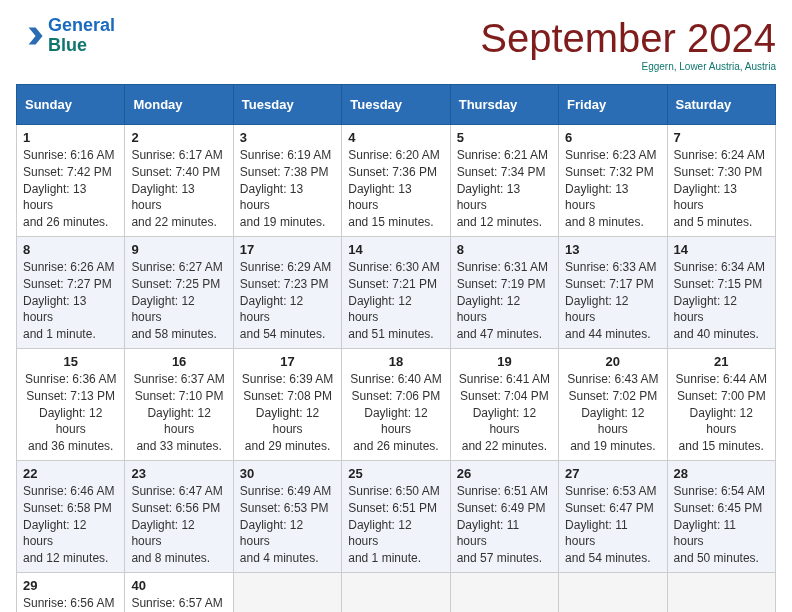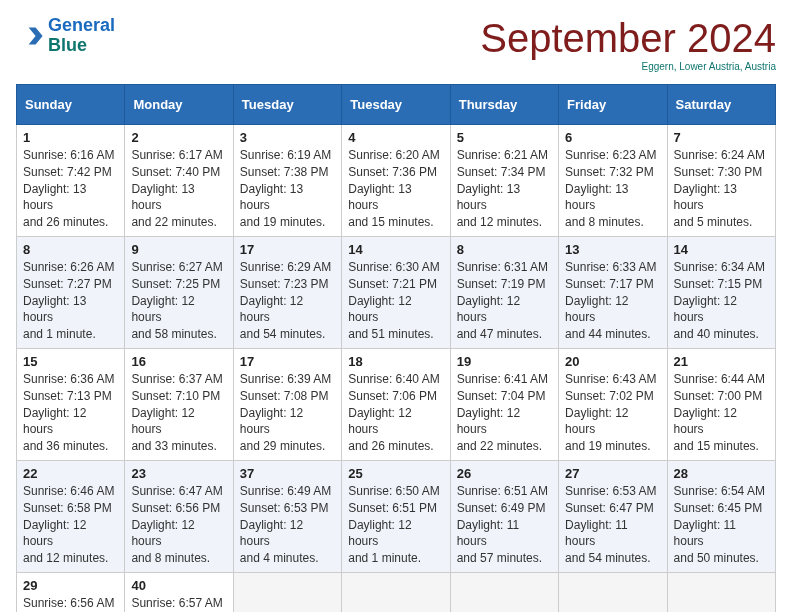--- a/index.html
+++ b/index.html
@@ -71,21 +71,21 @@
     }
     .calendar tr:nth-child(even) td {
       background: #f0f4fa;
     }
     .calendar tr:nth-child(odd) td {
       background: #fff;
     }
     
     .row-1 td { background: #fff; }
     .row-2 td { background: #e8eef7; }
-    .row-3 td { background: #fff; }
+    .row-3 td { background: #fff; text-align: center; }
     .row-4 td { background: #e8eef7; }
     .row-5 td { background: #fff; }
     .day-num {
       font-size: 13px;
       font-weight: bold;
       color: #222;
       display: block;
       margin-bottom: 2px;
     }
     .day-info {
@@ -152,21 +152,21 @@
         <td><span class="day-num">16</span><span class="day-info">Sunrise: 6:37 AM<br>Sunset: 7:10 PM<br>Daylight: 12 hours<br>and 33 minutes.</span></td>
         <td><span class="day-num">17</span><span class="day-info">Sunrise: 6:39 AM<br>Sunset: 7:08 PM<br>Daylight: 12 hours<br>and 29 minutes.</span></td>
         <td><span class="day-num">18</span><span class="day-info">Sunrise: 6:40 AM<br>Sunset: 7:06 PM<br>Daylight: 12 hours<br>and 26 minutes.</span></td>
         <td><span class="day-num">19</span><span class="day-info">Sunrise: 6:41 AM<br>Sunset: 7:04 PM<br>Daylight: 12 hours<br>and 22 minutes.</span></td>
         <td><span class="day-num">20</span><span class="day-info">Sunrise: 6:43 AM<br>Sunset: 7:02 PM<br>Daylight: 12 hours<br>and 19 minutes.</span></td>
         <td><span class="day-num">21</span><span class="day-info">Sunrise: 6:44 AM<br>Sunset: 7:00 PM<br>Daylight: 12 hours<br>and 15 minutes.</span></td>
       </tr>
       <tr class="row-4">
         <td><span class="day-num">22</span><span class="day-info">Sunrise: 6:46 AM<br>Sunset: 6:58 PM<br>Daylight: 12 hours<br>and 12 minutes.</span></td>
         <td><span class="day-num">23</span><span class="day-info">Sunrise: 6:47 AM<br>Sunset: 6:56 PM<br>Daylight: 12 hours<br>and 8 minutes.</span></td>
-        <td><span class="day-num">37</span><span class="day-info">Sunrise: 6:49 AM<br>Sunset: 6:53 PM<br>Daylight: 12 hours<br>and 4 minutes.</span></td>
+        <td><span class="day-num">30</span><span class="day-info">Sunrise: 6:49 AM<br>Sunset: 6:53 PM<br>Daylight: 12 hours<br>and 4 minutes.</span></td>
         <td><span class="day-num">25</span><span class="day-info">Sunrise: 6:50 AM<br>Sunset: 6:51 PM<br>Daylight: 12 hours<br>and 1 minute.</span></td>
         <td><span class="day-num">26</span><span class="day-info">Sunrise: 6:51 AM<br>Sunset: 6:49 PM<br>Daylight: 11 hours<br>and 57 minutes.</span></td>
         <td><span class="day-num">27</span><span class="day-info">Sunrise: 6:53 AM<br>Sunset: 6:47 PM<br>Daylight: 11 hours<br>and 54 minutes.</span></td>
         <td><span class="day-num">28</span><span class="day-info">Sunrise: 6:54 AM<br>Sunset: 6:45 PM<br>Daylight: 11 hours<br>and 50 minutes.</span></td>
       </tr>
       <tr class="row-5">
         <td><span class="day-num">29</span><span class="day-info">Sunrise: 6:56 AM<br>Sunset: 6:43 PM<br>Daylight: 11 hours<br>and 47 minutes.</span></td>
         <td><span class="day-num">40</span><span class="day-info">Sunrise: 6:57 AM<br>Sunset: 6:41 PM<br>Daylight: 11 hours<br>and 43 minutes.</span></td>
         <td class="empty-cell"></td>
         <td class="empty-cell"></td>

